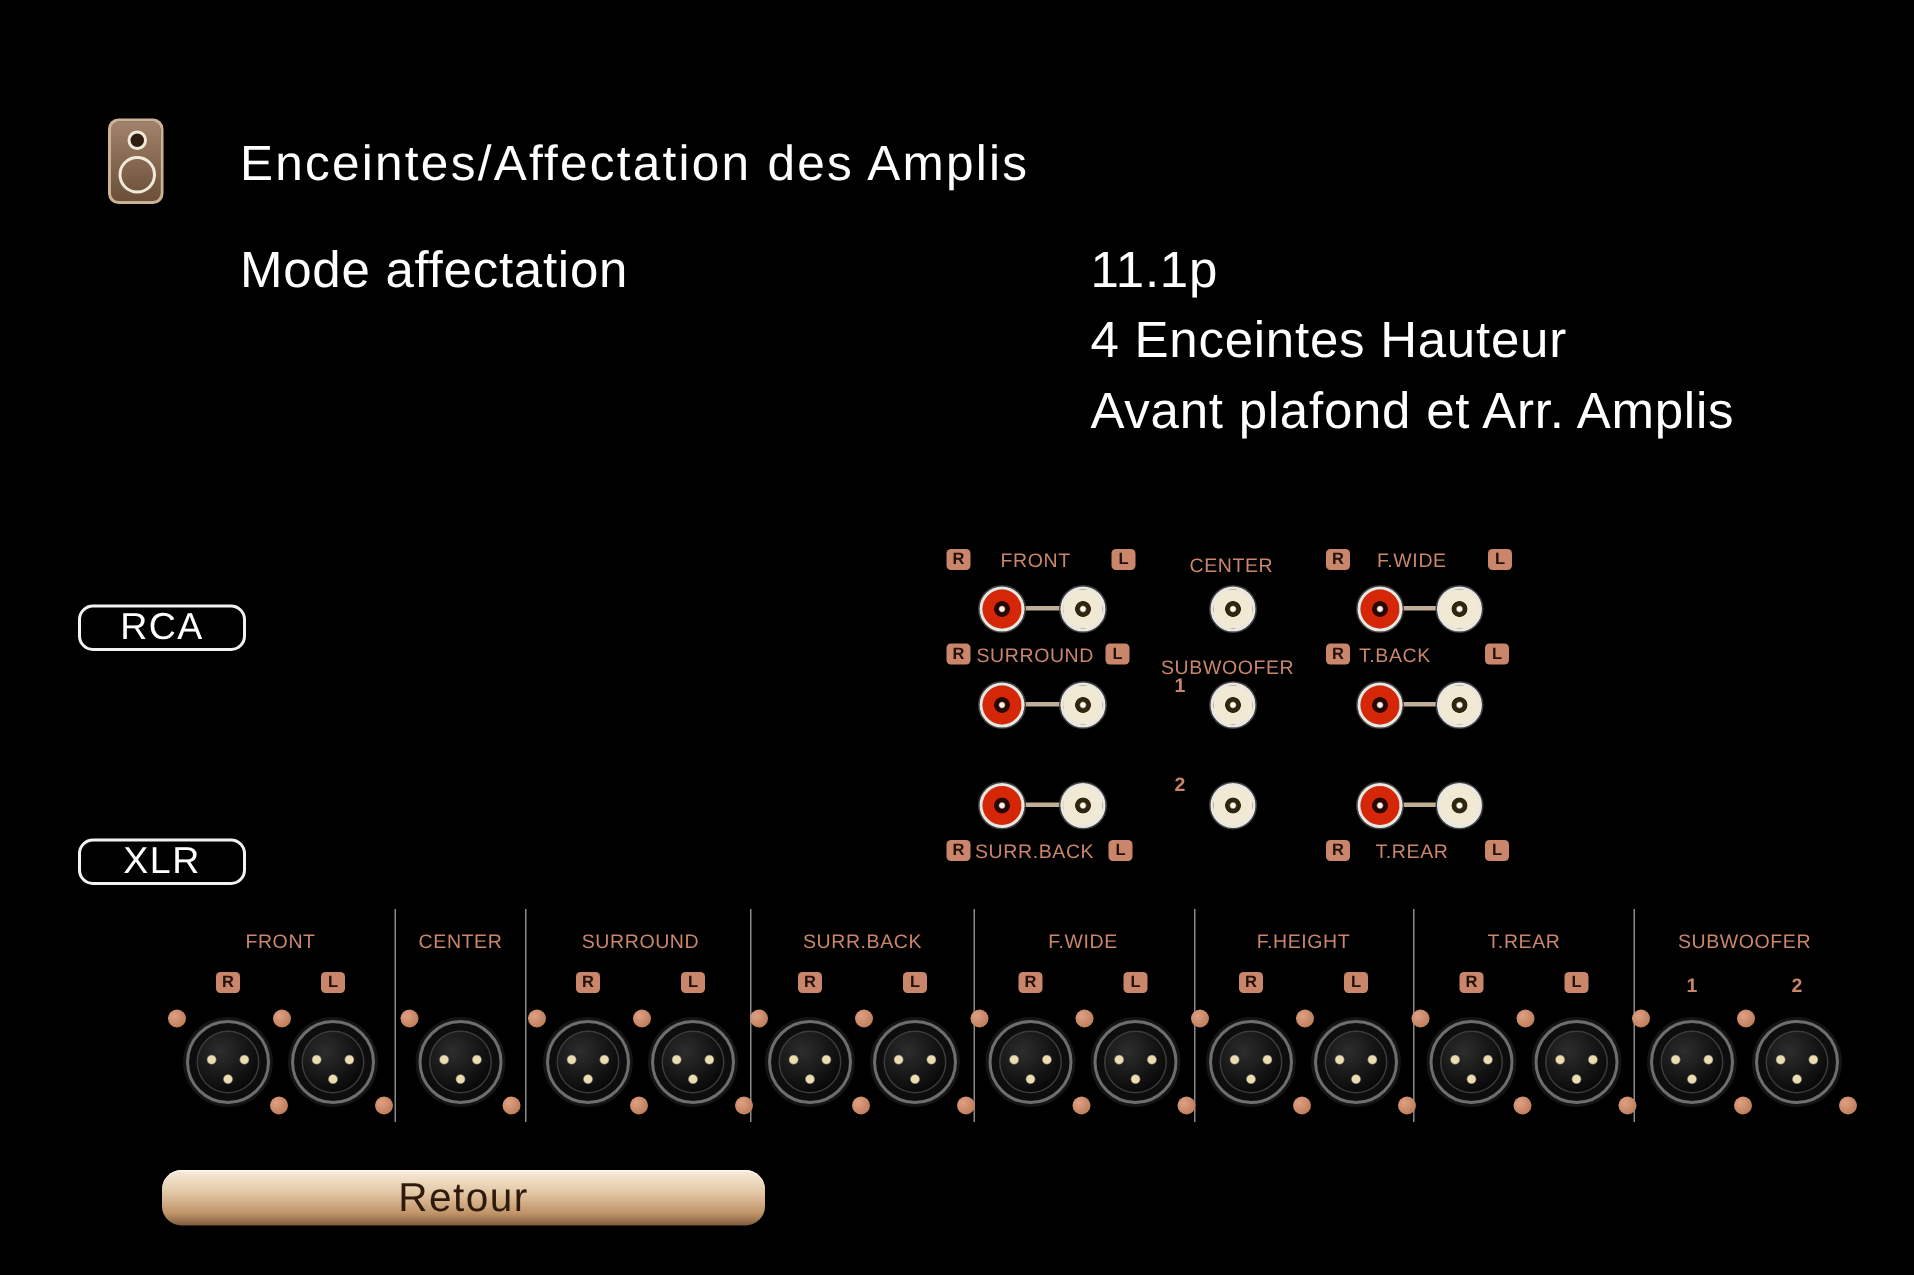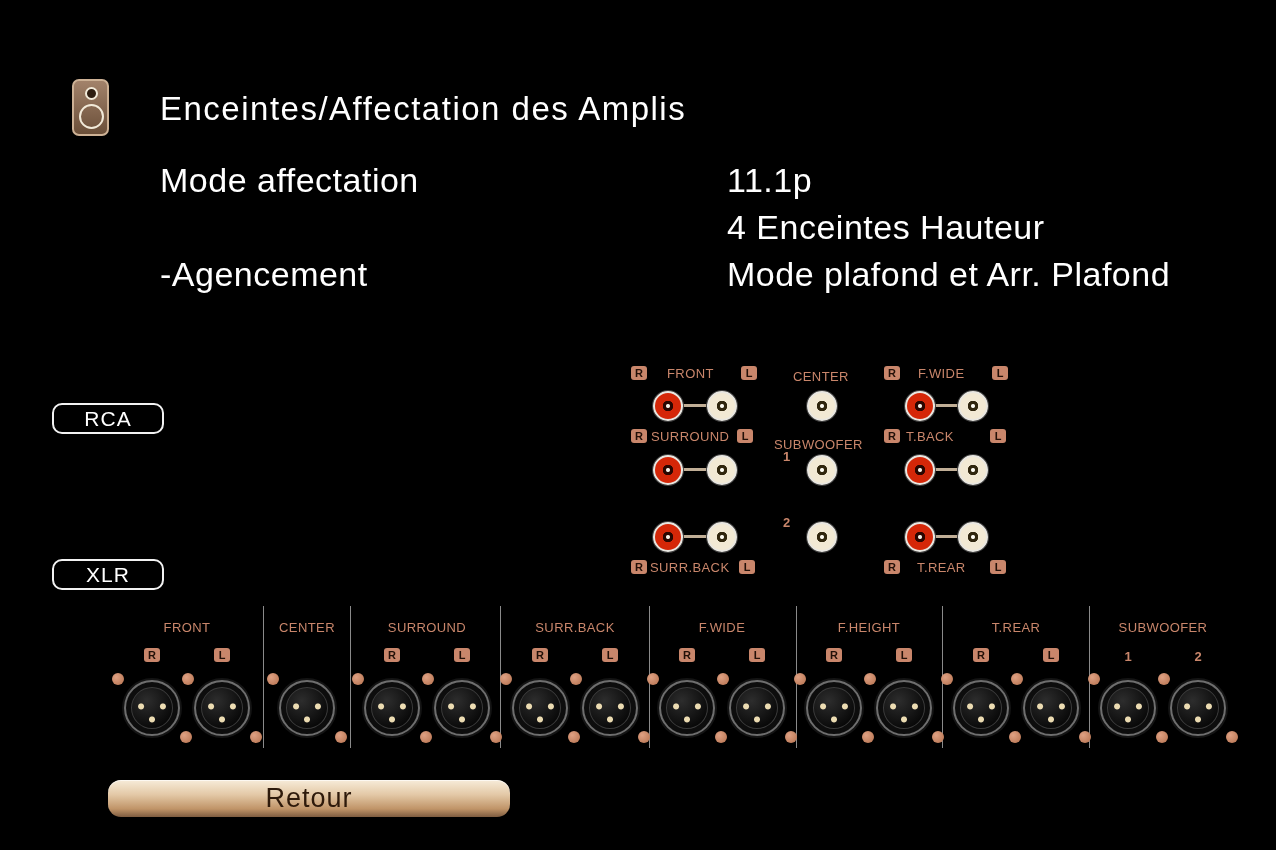--- a/index.html
+++ b/index.html
@@ -24,21 +24,21 @@
   .spk-icon::after {
     content:""; position:absolute; left:50%; top:23px; width:21px; height:21px;
     margin-left:-12px; border-radius:50%; border:2px solid #f2ead9;
   }
   .title { font-size:33px; letter-spacing:1.5px; white-space:nowrap; }
   .set-label, .set-value { font-size:34px; letter-spacing:0.5px; white-space:nowrap; }
 
   
   .io-badge {
     width:112px; height:31px; border:2px solid #f2f2f2; border-radius:10px;
-    font-size:21px; line-height:27px; text-align:center; letter-spacing:1px;
+    font-size:25px; line-height:27px; text-align:center; letter-spacing:1px;
   }
 
   
   .lbl {
     color:var(--accent-salmon,#c9866b); font-weight:normal; font-size:13px;
     letter-spacing:0.4px; white-space:nowrap;
   }
   .badge {
     width:16px; height:14px; border-radius:3px;
     background:var(--accent-salmon,#c9866b); color:#231008;
@@ -88,22 +88,21 @@
 <body>
 
 <div class="screen">
 
   <div class="abs spk-icon" style="left:72px;top:79px;"></div>
   <div class="abs title" style="left:160px;top:90px;">Enceintes/Affectation des Amplis</div>
 
   <div class="abs set-label" style="left:160px;top:161px;">Mode affectation</div>
   <div class="abs set-value" style="left:727px;top:161px;">11.1p</div>
   <div class="abs set-value" style="left:727px;top:208px;">4 Enceintes Hauteur</div>
-  <div class="abs set-label" style="left:160px;top:255px;">-Agencement</div>
-  <div class="abs set-value" style="left:727px;top:255px;">Mode plafond et Arr. Plafond</div>
+  <div class="abs set-value" style="left:727px;top:255px;">Avant plafond et Arr. Amplis</div>
 
   <div class="abs io-badge" style="left:52px;top:403px;">RCA</div>
 
   <span class="abs badge" style="left:631px;top:366px;">R</span>
   <span class="abs lbl" style="left:667px;top:366px;">FRONT</span>
   <span class="abs badge" style="left:741px;top:366px;">L</span>
   <span class="abs lbl" style="left:793px;top:369px;">CENTER</span>
   <span class="abs badge" style="left:884px;top:366px;">R</span>
   <span class="abs lbl" style="left:918px;top:366px;">F.WIDE</span>
   <span class="abs badge" style="left:992px;top:366px;">L</span>

